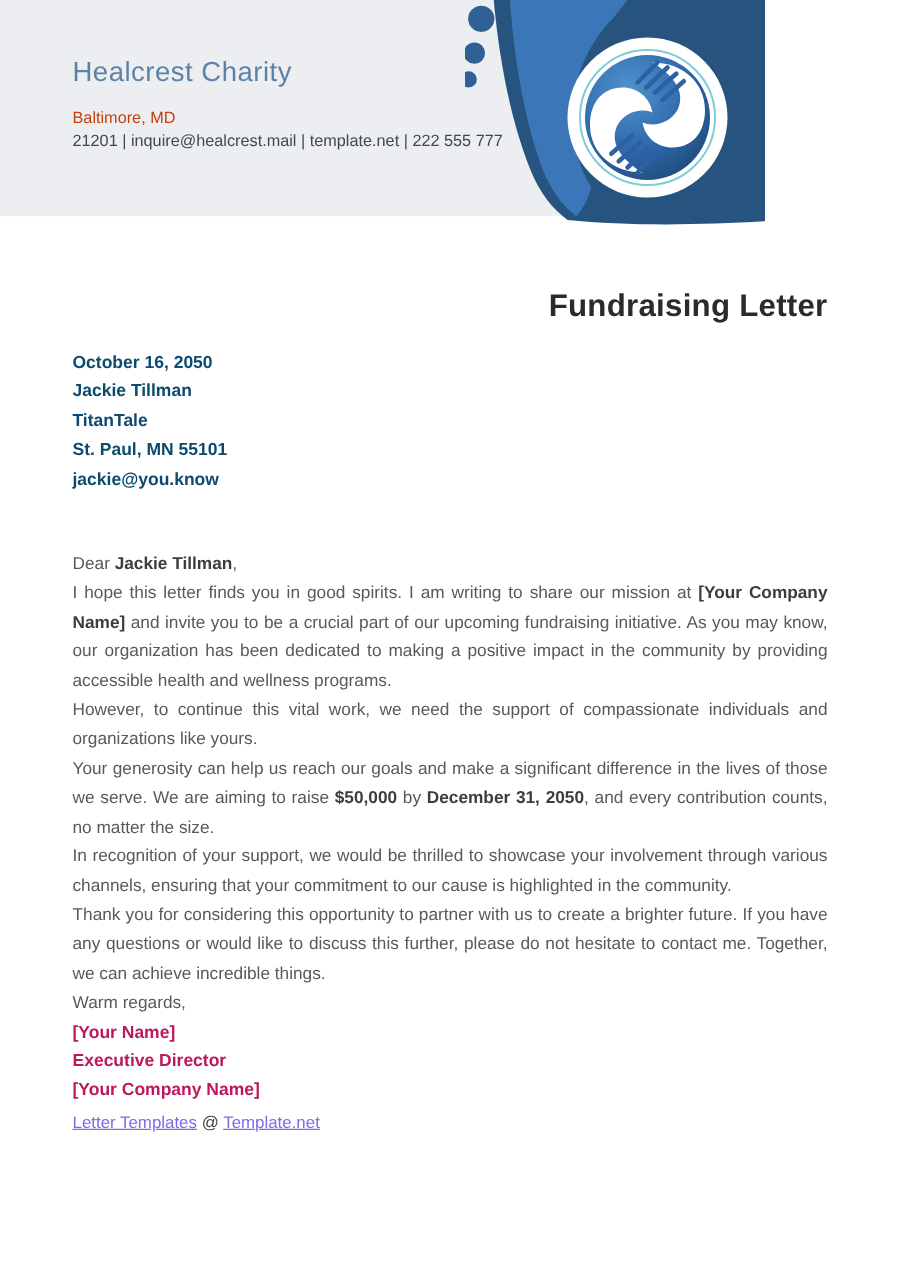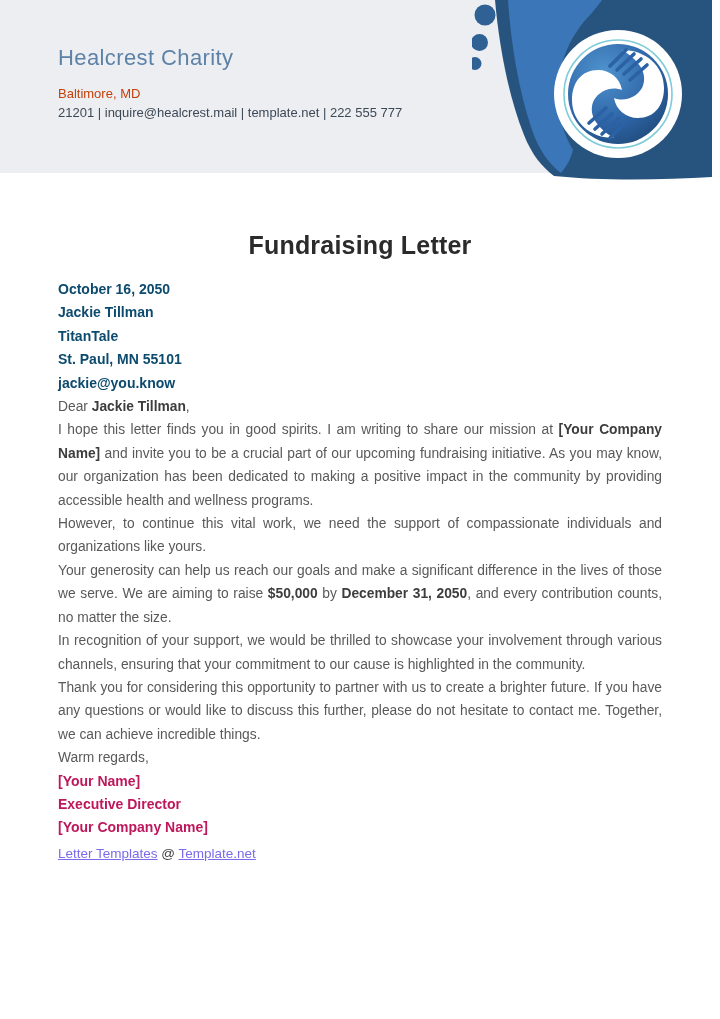--- a/index.html
+++ b/index.html
@@ -2,51 +2,51 @@
 <html><head>
 <meta charset="utf-8">
 <style>
   html,body{margin:0;padding:0;background:#fff;}
   .page{
     width:720px;height:1019px;position:relative;overflow:hidden;background:#ffffff;
     font-family:"Liberation Sans","DejaVu Sans",sans-serif;
   }
   
   .header{
-    position:relative;width:712px;height:173px;background:#eceef1;
+    position:relative;width:612px;height:173px;background:#eceef1;
   }
   .header-text{position:absolute;left:58px;top:44px;z-index:2;}
   .org-name{
     margin:0;font-size:22px;line-height:28px;font-weight:500;
     color:#5d82a8;letter-spacing:.4px;
   }
   .header-location{
     margin:13px 0 0 0;font-size:13px;line-height:17px;font-weight:500;color:#c2410c;
   }
   .header-contact{
     margin:2px 0 0 0;font-size:13px;line-height:17px;font-weight:500;color:#3d4956;text-align:center;
   }
   .swoosh{position:absolute;top:0;right:0;z-index:1;display:block;}
   
   .letter{
     padding:57px 58px 0 58px;
   }
   .letter-title{
-    margin:0 0 18px 0;text-align:center;
+    margin:0 0 18px 0;text-align:right;
     font-size:25px;line-height:30px;font-weight:bold;color:#2b2b2b;letter-spacing:.2px;
   }
   .address-block .line{
     font-size:14px;line-height:23.4px;font-weight:bold;color:#0c4a6e;
   }
   .rich p{
     margin:0;font-size:13.8px;line-height:23.4px;color:#595959;
     text-align:justify;
   }
   .rich p b{color:#3d3d3d;}
-  .salutation p{text-align:left;}
+  .salutation p{text-align:left;margin-top:44px;}
   .signature-block .line{
     font-size:14px;line-height:23.4px;font-weight:bold;color:#be185d;
   }
   
   .footer{
     margin-top:5px;text-align:left;font-size:13.5px;line-height:18px;color:#3f3f3f;
   }
   .footer a{
     color:#7b6be8;text-decoration:underline;cursor:pointer;
   }

